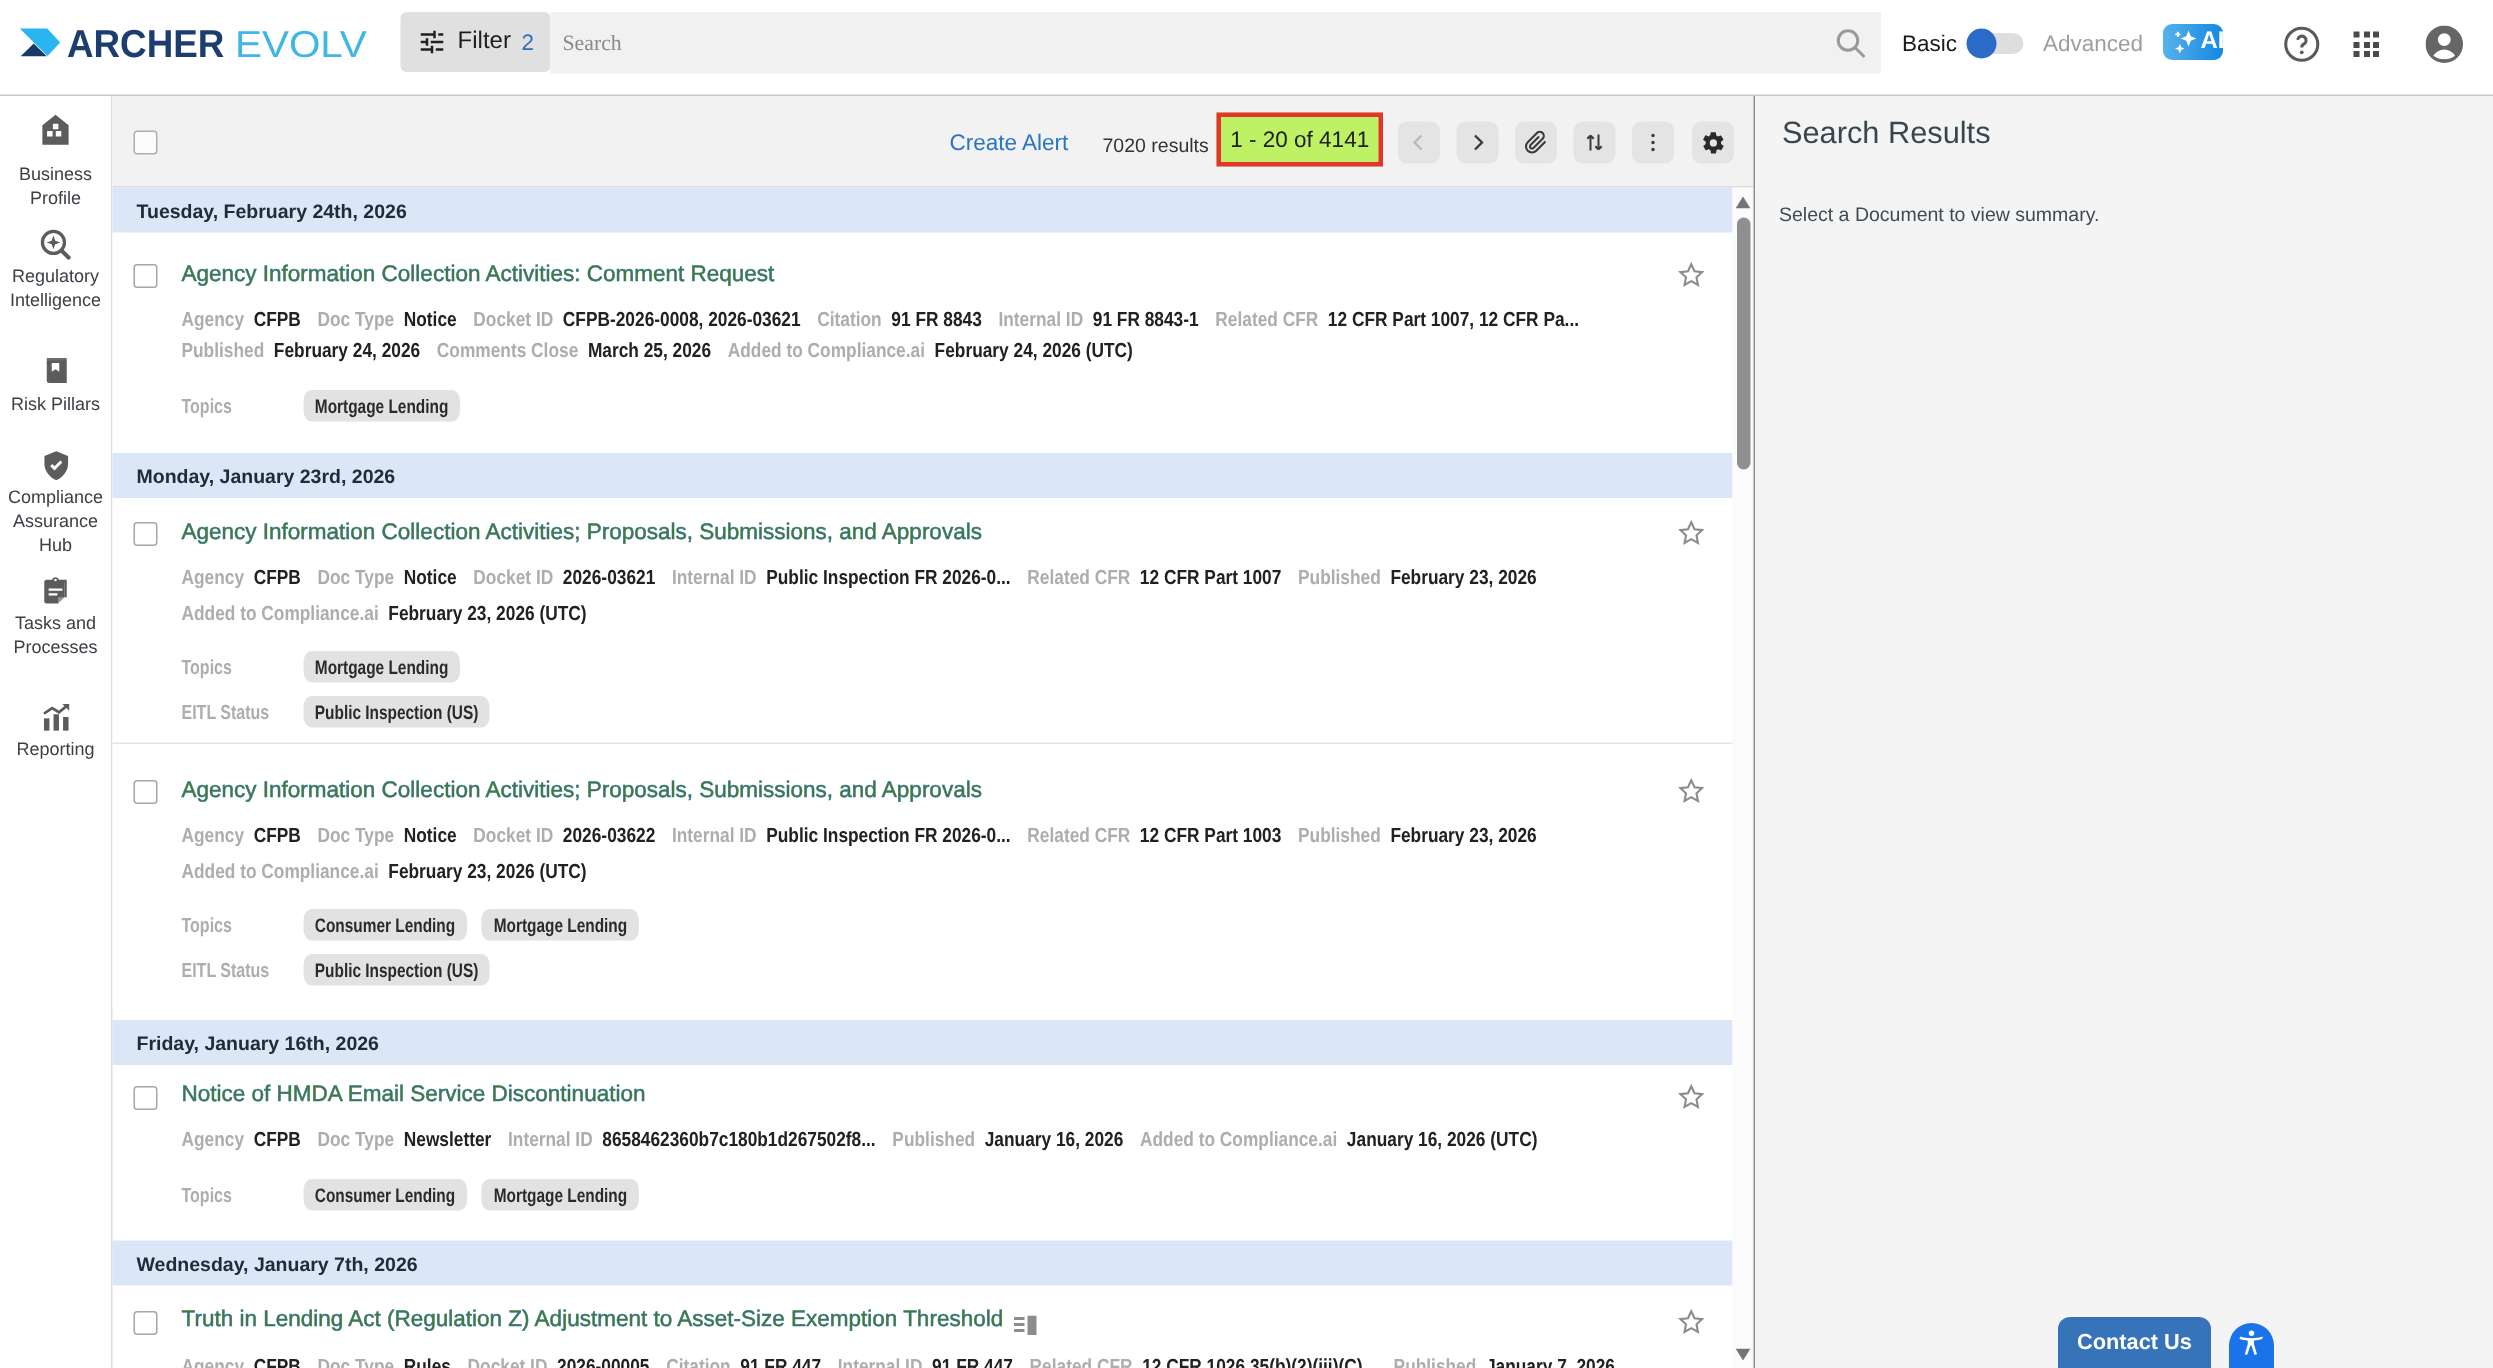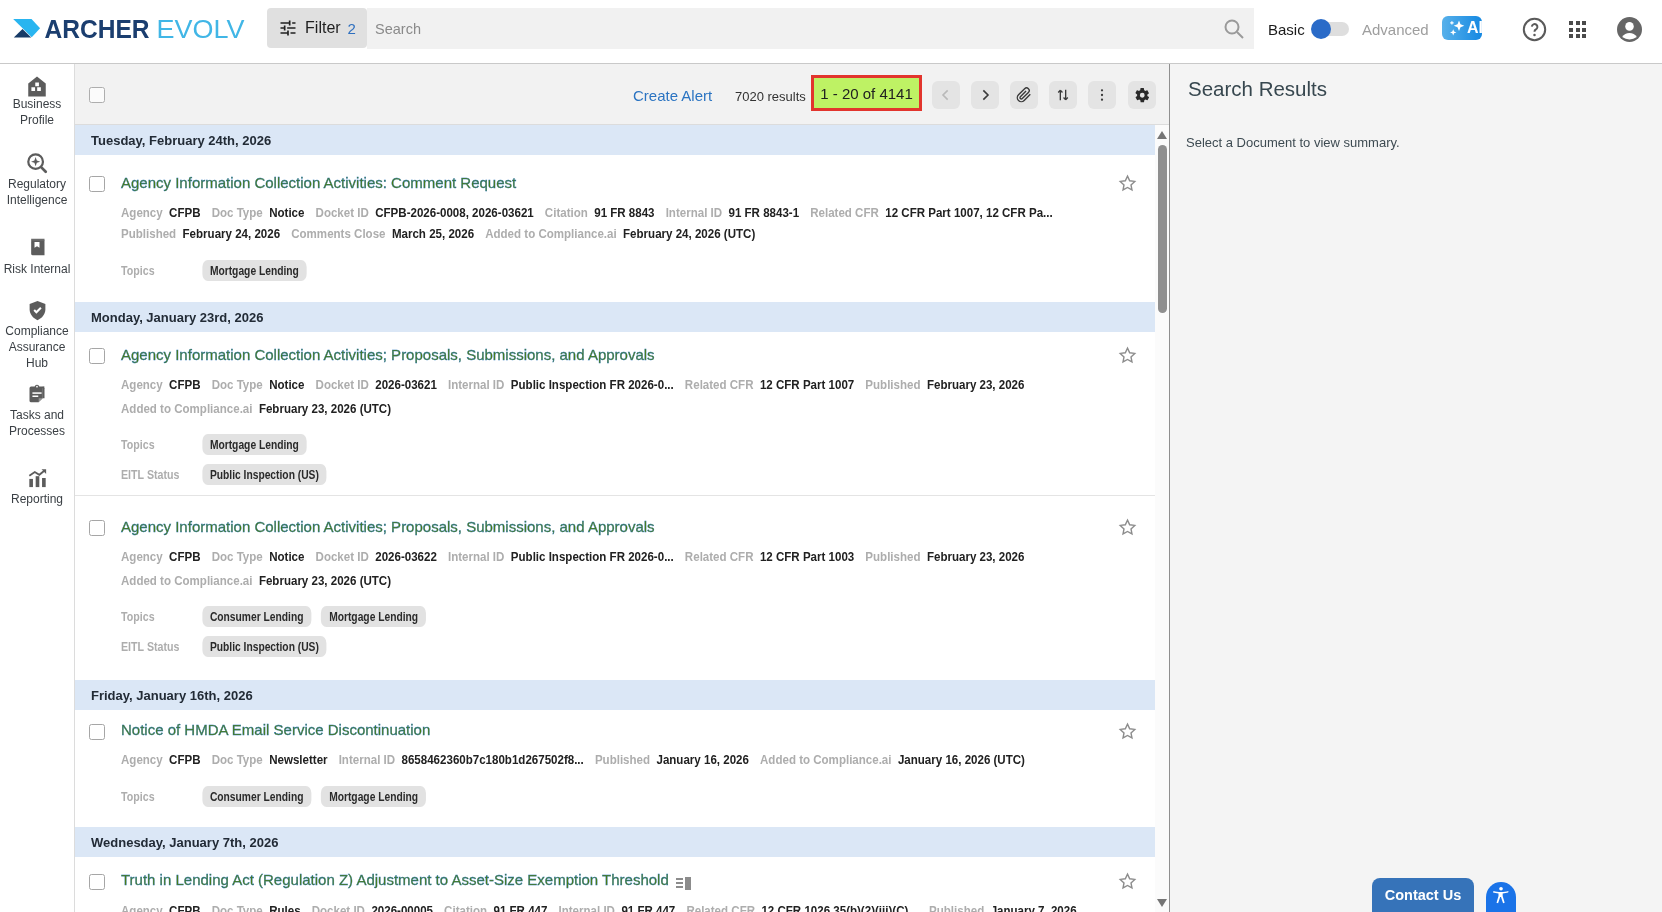--- a/index.html
+++ b/index.html
@@ -4,39 +4,39 @@
 <style>
 * { margin:0; padding:0; box-sizing:border-box; }
 html,body { width:1662px; height:912px; overflow:hidden; font-family:"Liberation Sans", sans-serif; background:#fff; }
 
 
 #topbar { position:absolute; left:0; top:0; width:1662px; height:64px; background:#fff; border-bottom:1px solid #c9c9c9; z-index:5; }
 #logo { position:absolute; left:15px; top:14px; }
 #filterbtn { position:absolute; left:267px; top:8px; width:100px; height:40px; background:#e0e0e0; border-radius:4px; display:flex; align-items:center; justify-content:center; gap:7px; }
 #filterbtn .ft { font-size:16px; color:#1f1f1f; }
 #filterbtn .fn { font-size:15px; color:#2e6fbf; }
-#searchbar { position:absolute; left:367px; top:8px; width:887px; height:41px; background:#f1f1f1; }
+#searchbar { position:absolute; left:367px; top:8px; width:887px; height:41px; background:#f1f1f1;font-family:Liberation Serif, serif; }
 #searchbar .ph { position:absolute; left:8px; top:13px; font-size:14.5px; color:#8a8a8a; }
 #mag { position:absolute; right:8px; top:9px; }
 #basiclbl { left:1268px; top:21px; font-size:15px; color:#1a1a1a; position:absolute; }
 #advlbl { left:1362px; top:21px; font-size:15px; color:#9e9e9e; position:absolute; }
 #toggle { position:absolute; left:1312px; top:22px; width:37px; height:14px; background:#dedede; border-radius:7px; }
 #toggle .knob { position:absolute; left:-1px; top:-3px; width:20px; height:20px; border-radius:50%; background:#2a6bc8; }
 #aibtn { position:absolute; left:1442px; top:16px; width:40px; height:24px; border-radius:6px; background:linear-gradient(90deg,#58b1ea,#1488e2); color:#fff; font-weight:bold; font-size:16px; }
 #aibtn .t { position:absolute; left:25px; top:3px; }
 #helpic { position:absolute; left:1521px; top:16px; }
 #gridic { position:absolute; left:1569px; top:21px; display:grid; grid-template-columns:repeat(3,4px); grid-template-rows:repeat(3,4px); gap:2.5px; }
 #gridic div { background:#4a4a4a; }
 #avatar { position:absolute; left:1617px; top:17px; }
 
 
 #sidebar { position:absolute; left:0; top:64px; width:75px; height:848px; background:#fff; border-right:1px solid #dcdcdc; }
 .sbitem { position:absolute; left:0; width:74px; text-align:center; }
 .sbitem svg { display:block; margin:0 auto; }
-.sblbl { font-size:12px; color:#3b4045; line-height:15.8px; }
+.sblbl { font-size:12px; color:#3b4045; line-height:15.8px;margin-top:12px; }
 
 
 #main { position:absolute; left:75px; top:63px; width:1094px; height:610px; background:#fff; }
 #toolbar { position:absolute; left:0; top:0; width:1094px; height:62px; background:#f2f2f2; border-bottom:1px solid #dcdcdc; }
 #hdrchk { position:absolute; left:14px; top:23.5px; width:16px; height:16px; border:1.5px solid #aeaeae; border-radius:2.5px; background:#fbfbfb; }
 #ca { left:558px; top:24px; font-size:15px; color:#2b74c2; position:absolute; }
 #nres { left:660px; top:25.5px; font-size:13px; color:#333; position:absolute; }
 #redbox { position:absolute; left:736px; top:12px; width:111px; height:36px; border:3px solid #e2352d; background:#bef264; display:flex; align-items:center; justify-content:center; font-size:15px; color:#212121; }
 .tbtn { position:absolute; top:18px; width:28px; height:28px; background:#e4e4e4; border-radius:6px; display:flex; align-items:center; justify-content:center; }
 
@@ -139,21 +139,21 @@
       <line x1="16.5" y1="16.5" x2="21.5" y2="21.5" stroke="#5c5c5c" stroke-width="3" stroke-linecap="round"></line>
       <path d="M10.5 5.5l1.3 3.7 3.7 1.3-3.7 1.3-1.3 3.7-1.3-3.7-3.7-1.3 3.7-1.3z" fill="#5c5c5c"></path>
     </svg>
   <div class="sblbl" style="margin-top:3px">Regulatory<br>Intelligence</div>
 </div>
 <div class="sbitem" style="top:236px">
   <svg width="20" height="22" viewBox="0 0 24 24" fill="#5c5c5c">
       <path d="M21 4H7a2 2 0 0 0-2 2v14a2 2 0 0 0 2 2h14V4zM9 6h6v7l-3-2-3 2V6z"></path>
       <path d="M5 2h16v2.4H7.4c-1.4 0-2.4 1-2.4 2.4V2z" opacity="0.9"></path>
     </svg>
-  <div class="sblbl" style="margin-top:4px">Risk Internal</div>
+  <div class="sblbl" style="margin-top:4px">Risk Pillars</div>
 </div>
 <div class="sbitem" style="top:300px">
   <svg width="21" height="21" viewBox="0 0 24 24" fill="#5c5c5c">
       <path d="M12 1l9 3.5v6c0 5.5-3.8 10.3-9 12.5-5.2-2.2-9-7-9-12.5v-6L12 1z"></path>
       <path d="M10.7 15.6l-3.3-3.3 1.6-1.6 1.7 1.7 4.4-4.4 1.6 1.6z" fill="#fff"></path>
     </svg>
   <div class="sblbl" style="margin-top:3px">Compliance<br>Assurance<br>Hub</div>
 </div>
 <div class="sbitem" style="top:383px">
   <svg width="20" height="22" viewBox="0 0 24 24" fill="#5c5c5c">

